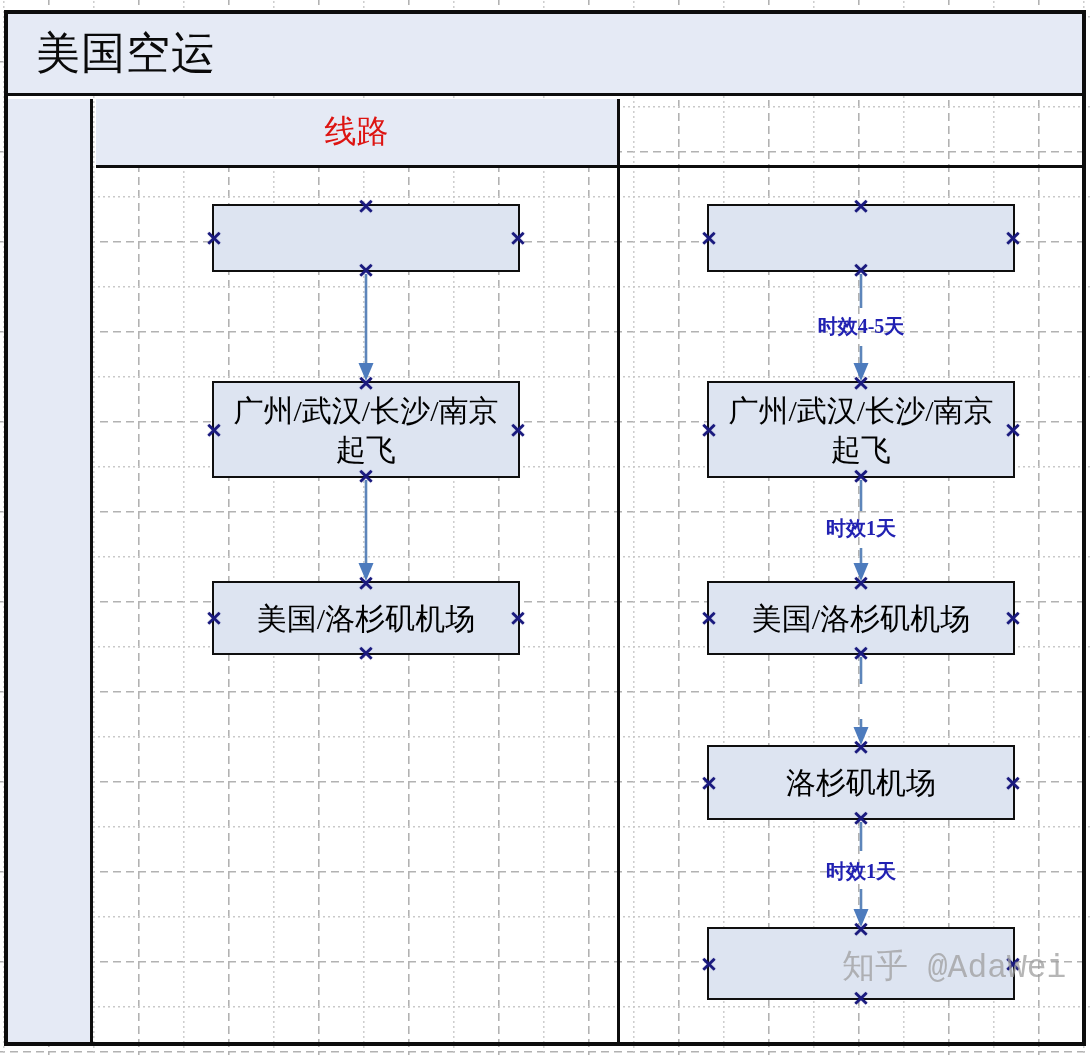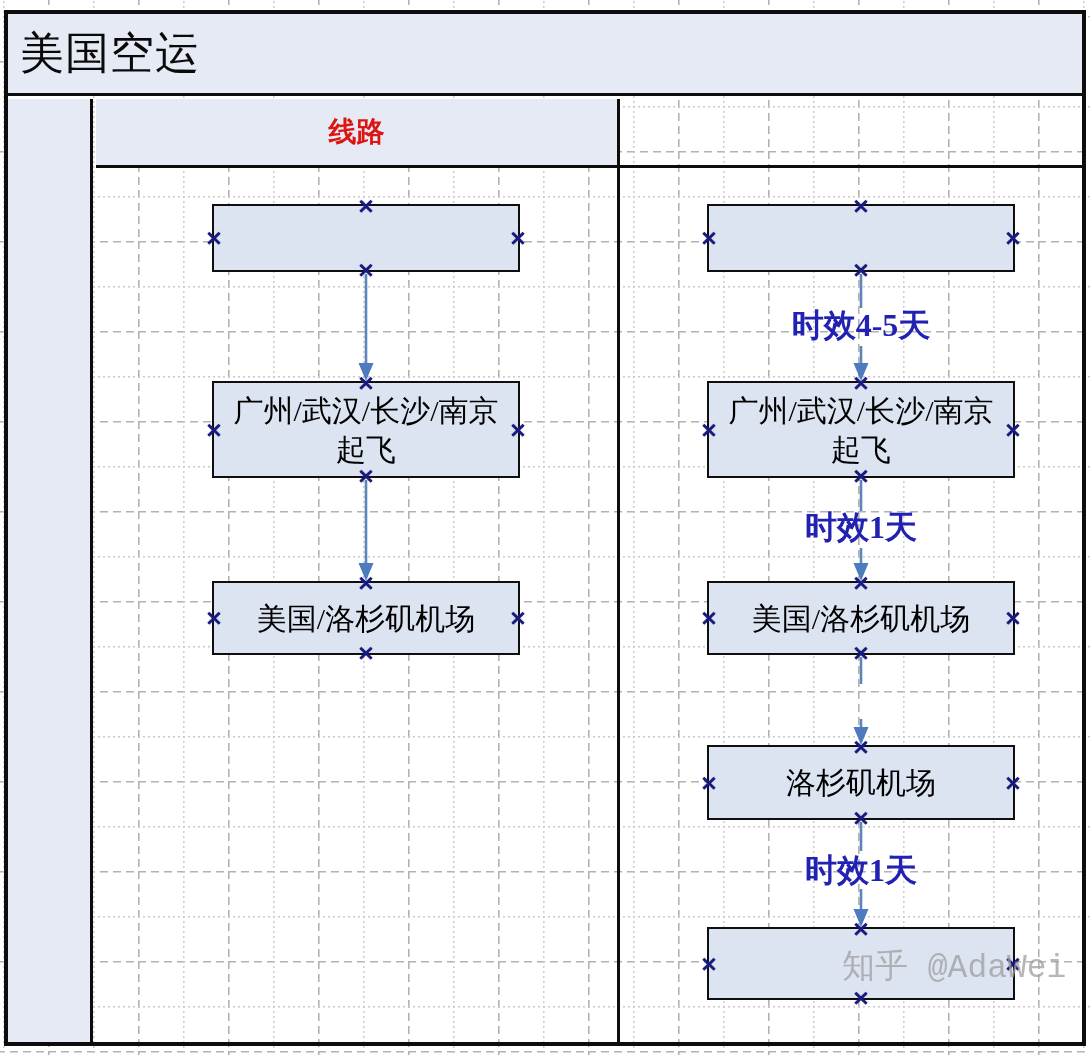--- a/index.html
+++ b/index.html
@@ -8,35 +8,35 @@
     font-family:"Liberation Serif","DejaVu Serif",serif;background:#ffffff;
   }
   .grid-layer{position:absolute;left:0;top:0;z-index:0;}
   .frame{
     position:absolute;left:4px;top:10px;width:1082px;height:1036px;
     border:4px solid #0d0d0d;box-sizing:border-box;z-index:1;
   }
   .title-bar{
     position:absolute;left:0;top:0;right:0;height:82px;
     background:#e5eaf5;border-bottom:3px solid #0d0d0d;
-    display:flex;align-items:center;padding-left:12px;box-sizing:border-box;
+    display:flex;align-items:center;padding-left:28px;box-sizing:border-box;
   }
   .title-bar .title{font-size:44px;color:#0a0a0a;letter-spacing:1px;}
   .lane-strip{
     position:absolute;left:0;top:85px;bottom:0;width:85px;
     background:#e5eaf5;border-right:3px solid #0d0d0d;box-sizing:border-box;
   }
   .lanes{position:absolute;left:88px;top:85px;right:0;bottom:0;}
   .lane-headers{
     position:absolute;left:0;top:0;right:0;height:66px;
     border-bottom:3px solid #0d0d0d;display:flex;
   }
   .lane-header{
     background:#e5eaf5;display:flex;align-items:center;justify-content:center;
-    font-size:28px;font-weight:bold;color:#dd1411;
+    font-size:32px;font-weight:normal;color:#dd1411;
   }
   .lane-header.route{width:521px;}
   .lane-header.timing{flex:1;}
   .lane-divider{
     position:absolute;left:521px;top:0;bottom:0;width:3px;background:#0d0d0d;z-index:2;
   }
   .node{
     position:absolute;width:308px;background:#dde4f1;border:2px solid #0f0f0f;
     box-sizing:border-box;display:flex;align-items:center;justify-content:center;
     text-align:center;font-size:30px;line-height:1.3;color:#000;padding:2px 6px;
@@ -47,21 +47,21 @@
     font-family:"DejaVu Sans","Liberation Sans",sans-serif;line-height:1;
     text-shadow:0 0 1px #1a1a7e;
   }
   .marker.top{left:50%;top:0;transform:translate(-50%,-50%);}
   .marker.bottom{left:50%;top:100%;transform:translate(-50%,-50%);}
   .marker.left{left:0;top:50%;transform:translate(-50%,-50%);}
   .marker.right{left:100%;top:50%;transform:translate(-50%,-50%);}
   .connector-layer{position:absolute;left:0;top:0;z-index:4;pointer-events:none;}
   .edge-label{
     position:absolute;left:765px;transform:translate(-50%,-50%);z-index:5;
-    font-size:32px;font-weight:bold;color:#2121b2;white-space:nowrap;
+    font-size:20px;font-weight:bold;color:#2121b2;white-space:nowrap;
   }
   .watermark{
     position:absolute;left:842px;top:944px;z-index:8;
     font-size:33px;color:rgba(158,158,158,0.75);white-space:nowrap;
     font-family:Liberation Mono, monospace;
   }
 </style>
 </head>
 <body>
 

